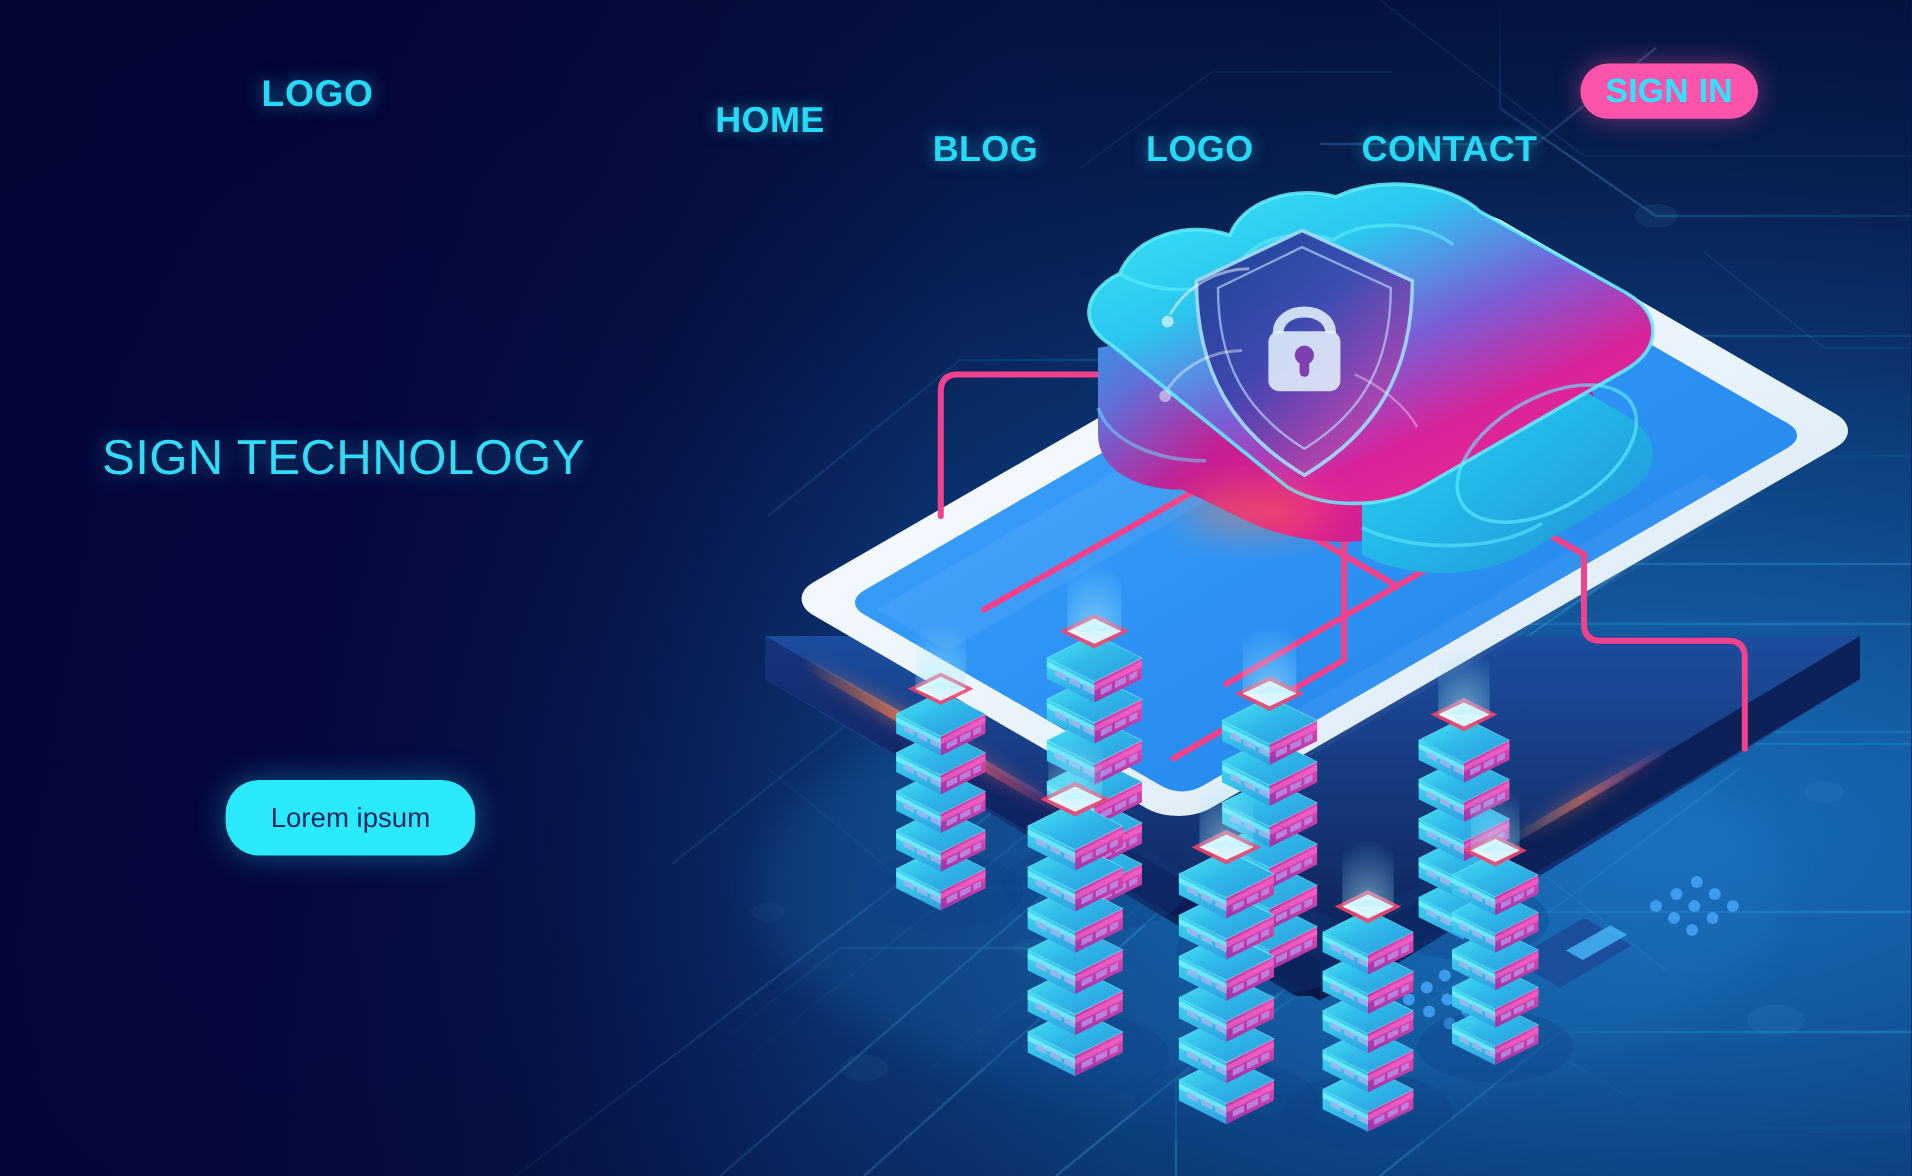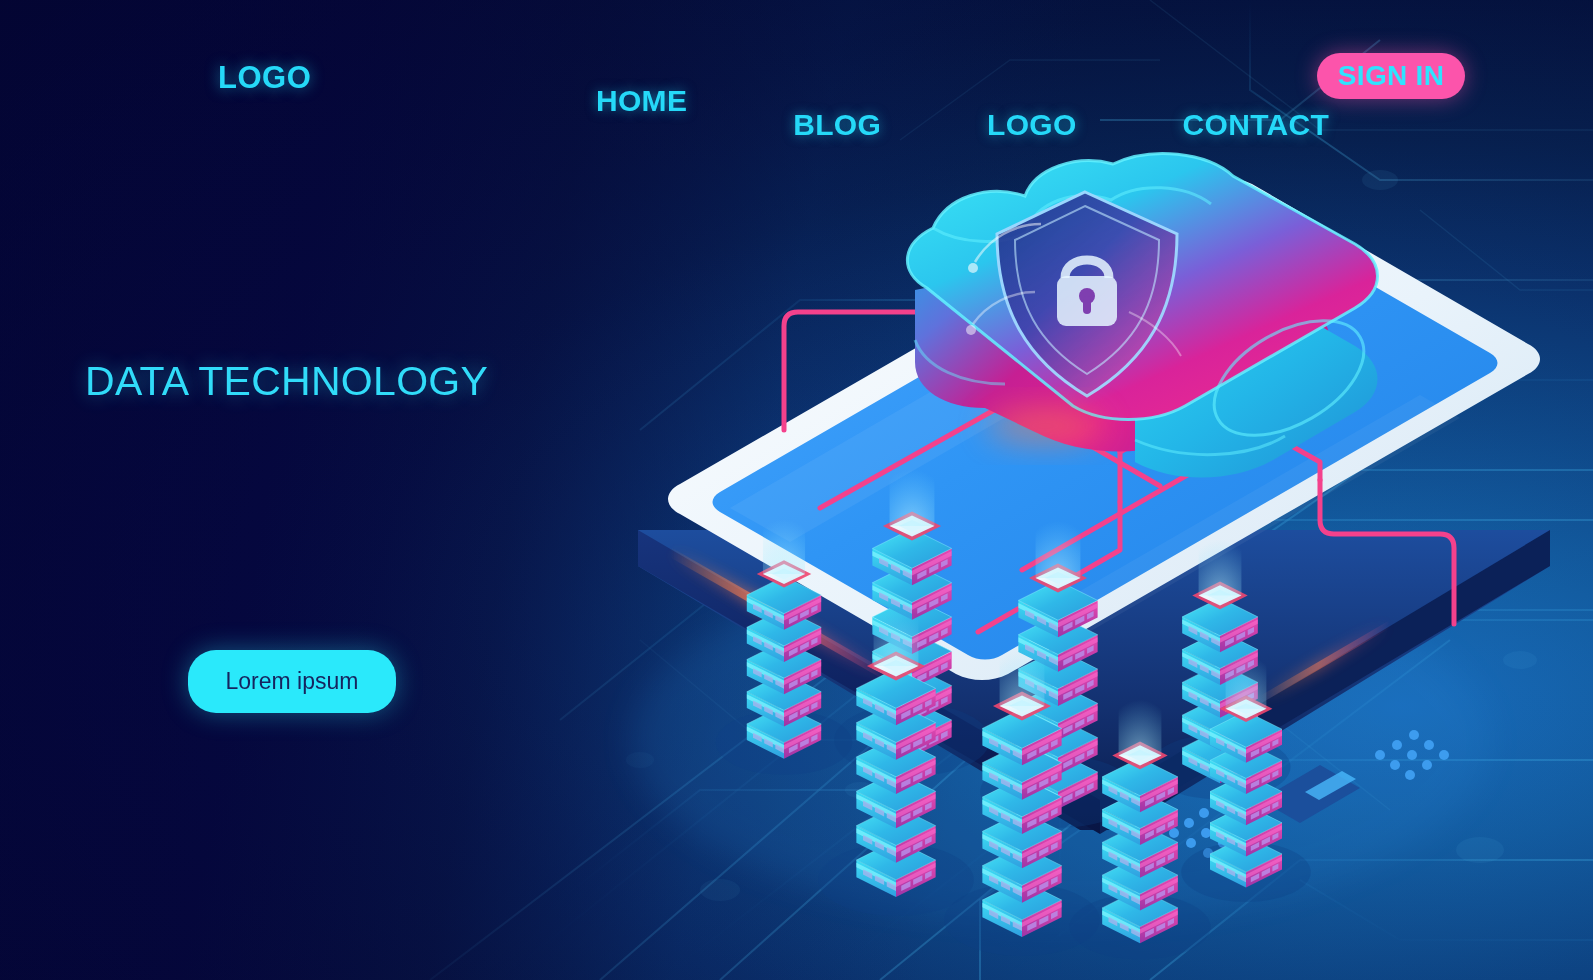--- a/index.html
+++ b/index.html
@@ -33,21 +33,21 @@
   
   .navbar {
     position:absolute; top:0; left:0; width:1593px; height:150px;
     display:flex; align-items:center; z-index:40;
   }
   .logo {
     position:absolute; left:218px; top:60px;
     font-size:31px; font-weight:bold; letter-spacing:.5px;
     color:#25d9f8; text-shadow:0 0 14px rgba(37,217,248,.55);
   }
-  .nav-links { position:absolute; left:596px; top:60px; display:flex; align-items:center; gap:16px; }
+  .nav-links { position:absolute; left:596px; top:60px; display:flex; align-items:center; gap:0; }
   .nav-link {
     font-size:30px; font-weight:bold; letter-spacing:.3px;
     color:#25d9f8; text-shadow:0 0 12px rgba(37,217,248,.5);
     cursor:pointer; white-space:nowrap;
   }
   .nav-link + .nav-link { margin-left:90px;margin-top:48px; }
   .signin-btn {
     position:absolute; left:1317px; top:53px;
     width:148px; height:46px; border-radius:23px;
     background:#fc54ab; border:none;
@@ -607,16 +607,16 @@
     <a class="nav-link">HOME</a>
     <a class="nav-link">BLOG</a>
     <a class="nav-link">LOGO</a>
     <a class="nav-link">CONTACT</a>
   </div>
 
   <button class="signin-btn">SIGN IN</button>
 </nav>
 
 <div class="copy">
-  <h1 class="headline">DATA TECHNOLOGY</h1>
+  <h1 class="headline">SIGN TECHNOLOGY</h1>
 </div>
 
 <button class="cta-btn">Lorem ipsum</button>
 
 </body></html>

